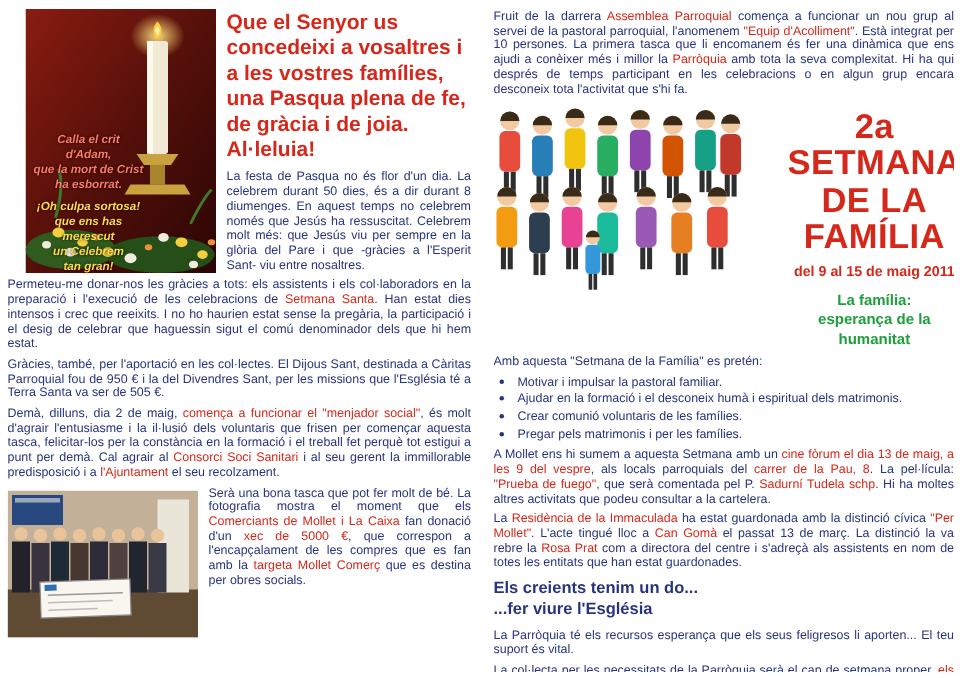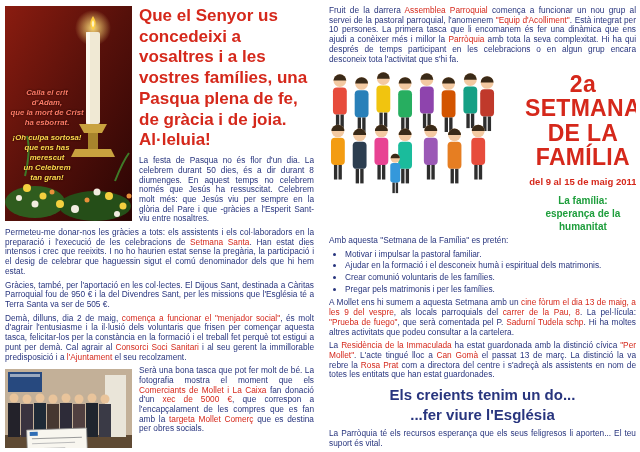--- a/index.html
+++ b/index.html
@@ -9,45 +9,45 @@
     background: #ffffff;
     font-family: "Liberation Sans", sans-serif;
     position: relative;
     overflow: hidden;
   }
   .page { position: absolute; top: 6px; }
   .page p { margin: 0 0 4px; text-align: justify; color: #28357e; }
   .page-left  { left: 5px;  width: 309px; height: 442px; font-size: 8.3px; line-height: 1.17; overflow: hidden; }
   .page-right { left: 329px; width: 307px; height: 442px; font-size: 8.3px; line-height: 1.17; overflow: hidden; }
 
-  .candle-wrap { float: left; width: 127px; height: 215px; margin: 0 7px 3px 0; position: relative; }
+  .candle-wrap { float: left; width: 127px; height: 176px; margin: 0 7px 3px 12px; position: relative; }
   .candle-wrap svg { width: 100%; height: 100%; display: block; }
   .candle-text { position: absolute; left: 4px; top: 82px; width: 76px;
     font-size: 7.8px; font-weight: bold; font-style: italic; line-height: 1.3; text-align: center;
     text-shadow: 0 0 2px rgba(0,0,0,0.85); }
   .ct1 { color: #ff7a66; }
   .ct2 { color: #ffd94d; margin-top: 4px; }
 
-  .headline { font-size: 17px; font-weight: bold; color: #d5281b; line-height: 1.22; margin: 0 0 5px; text-align: left; }
+  .headline { font-size: 14px; font-weight: bold; color: #d5281b; line-height: 1.22; margin: 0 0 5px; text-align: left; }
 
   .photo-wrap { float: left; width: 127px; height: 98px; margin: 3px 7px 0 0; }
   .photo-wrap svg { width: 100%; height: 100%; display: block; }
 
   .family-block { display: flex; margin: 2px 0 3px; gap: 28px; }
   .crowd-wrap { flex: 0 0 168px; height: 128px; }
   .crowd-wrap svg { width: 100%; height: 100%; display: block; }
   .family-head { flex: 1; text-align: center; padding-top: 4px; }
   .fam-title { color: #d5281b; font-size: 23px; font-weight: bold; line-height: 1.05; letter-spacing: 0.3px; }
   .fam-date { color: #d5281b; font-size: 9.5px; font-weight: bold; margin-top: 7px; }
   .fam-slogan { color: #1e9e3c; font-size: 10px; font-weight: bold; line-height: 1.3; margin-top: 7px; }
 
   .goals { margin: 1px 0 4px 16px; padding: 0; }
   .goals li { color: #28357e; margin-bottom: 2px; text-align: left; }
 
-  .creients { text-align: center; color: #28357e; font-weight: bold; font-size: 15px; line-height: 1.3; margin: 5px 0; }
+  .creients { color: #28357e; font-weight: bold; font-size: 11px; line-height: 1.3; margin: 5px 0; }
 </style>
 </head>
 <body>
 
 <div>
 
   <div class="page page-left">
 
     <div class="candle-wrap">
       <svg viewBox="0 0 127 215" preserveAspectRatio="none">

